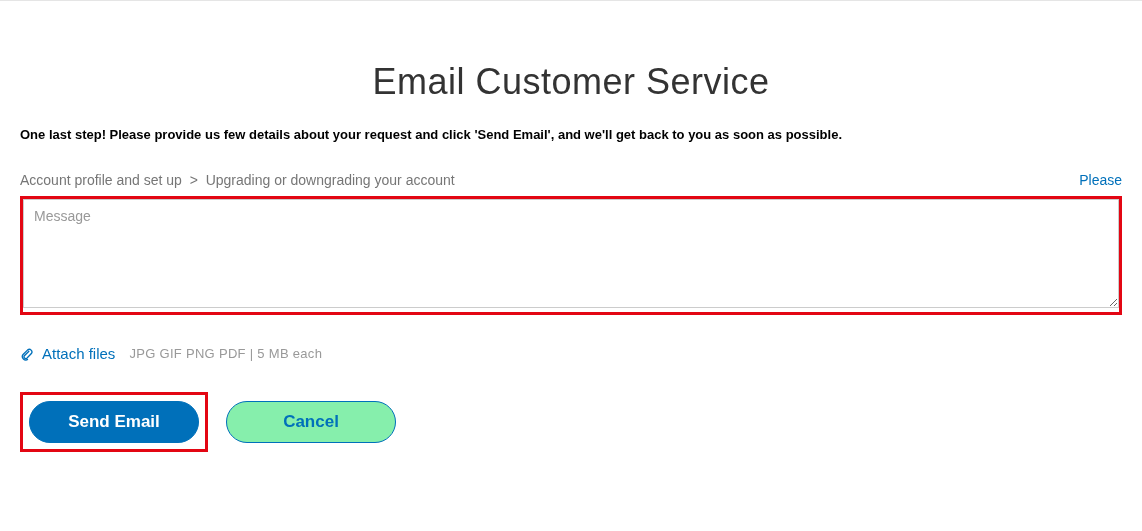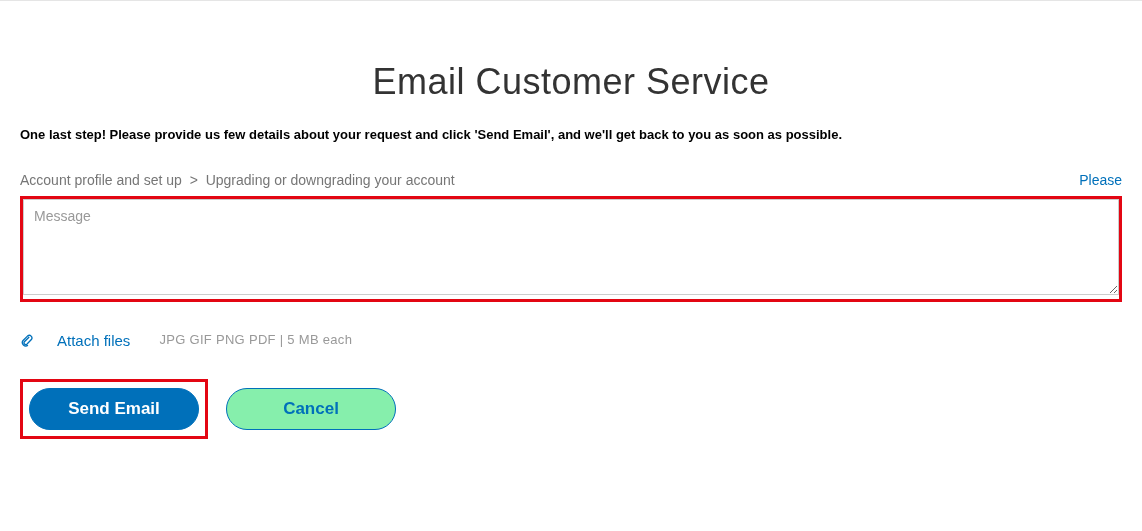--- a/index.html
+++ b/index.html
@@ -47,35 +47,36 @@
       font-size: 14px;
       color: #0070ba;
       cursor: pointer;
     }
     .textarea-wrapper {
       border: 3px solid #e30613;
       margin-bottom: 30px;
     }
     .message-textarea {
       width: 100%;
-      height: 96px;
+      height: 109px;
       border: 1px solid #ccc;
       padding: 8px 10px;
       font-size: 14px;
       font-family: inherit;
       color: #333;
       resize: both;
       outline: none;
     }
     .message-textarea::placeholder {
       color: #999;
     }
     .attach-row {
       display: flex;
-      gap: 23px;
+      align-items: center;
+      gap: 8px;
       margin-bottom: 30px;
     }
     .attach-icon {
       color: #0070ba;
       width: 14px;
       height: 16px;
       display: inline-flex;
       align-items: center;
     }
     .attach-link {

